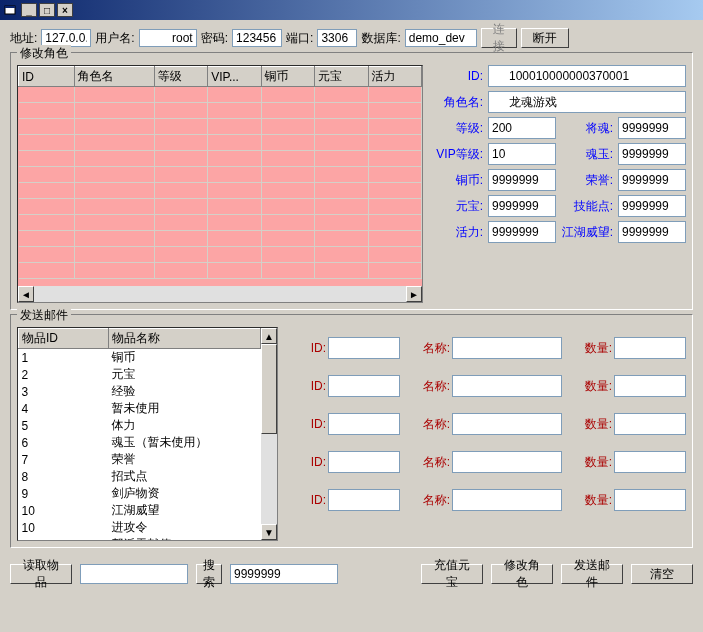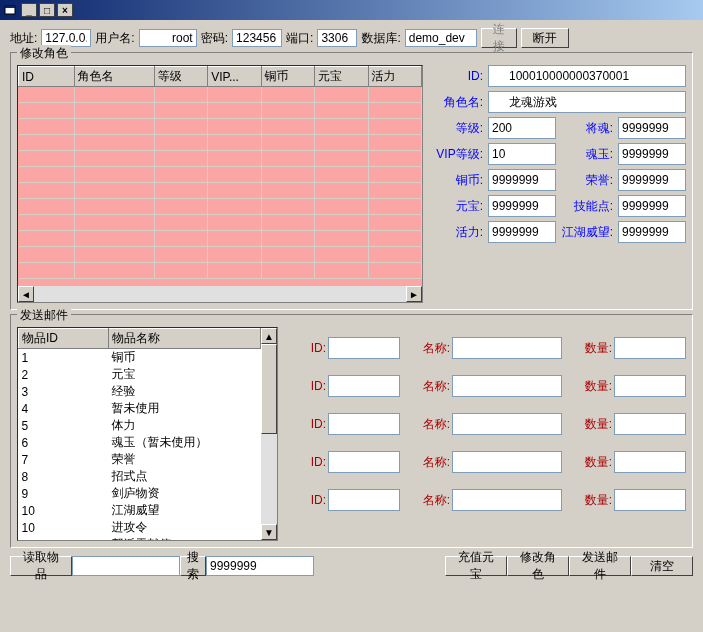--- a/index.html
+++ b/index.html
@@ -35,21 +35,21 @@
 .item-table th { background: #d4d0c8; border: 1px solid #808080; border-top-color: #fff; border-left-color: #fff; font-weight: normal; padding: 1px 3px; text-align: left; height: 18px; }
 .item-table td { padding: 0 3px; height: 15px; }
 .item-table .scrollv { position: absolute; right: 0; top: 0; bottom: 0; width: 16px; background: #d4d0c8; display: flex; flex-direction: column; }
 .item-table .scrollv .arr { width: 16px; height: 16px; background: #d4d0c8; border: 1px solid #404040; border-top-color: #fff; border-left-color: #fff; display: flex; align-items: center; justify-content: center; font-size: 10px; }
 .item-table .scrollv .track { flex: 1; background: #e0e0e0; position: relative; }
 .item-table .scrollv .thumb { position: absolute; top: 0; left: 0; right: 0; height: 90px; background: #d4d0c8; border: 1px solid #404040; border-top-color: #fff; border-left-color: #fff; }
 .mailform { flex: 1; display: flex; flex-direction: column; gap: 16px; padding-top: 10px; }
 .mailrow { display: flex; align-items: center; gap: 2px; }
 .mailrow .mlbl { color: #aa0000; width: 38px; text-align: right; }
 .mailrow input { border: 1px solid #7f9db9; background: #fff; height: 22px; width: 72px; padding: 1px 3px; font-family: inherit; font-size: 12px; }
-.bottomrow { display: flex; align-items: center; margin-top: 8px; }
+.bottomrow { display: flex; align-items: center; gap: 8px; margin-top: 16px; }
 .bottomrow .btn { width: 62px; }
 .bottomrow input { border: 1px solid #7f9db9; background: #fff; height: 20px; padding: 1px 3px; font-family: inherit; font-size: 12px; }
 </style>
 </head>
 <body>
 
 <div class="titlebar">
   <span class="icon">
     <svg width="12" height="12" viewBox="0 0 12 12">
         <rect x="1" y="2" width="10" height="8" fill="#fff" stroke="#000"></rect>

